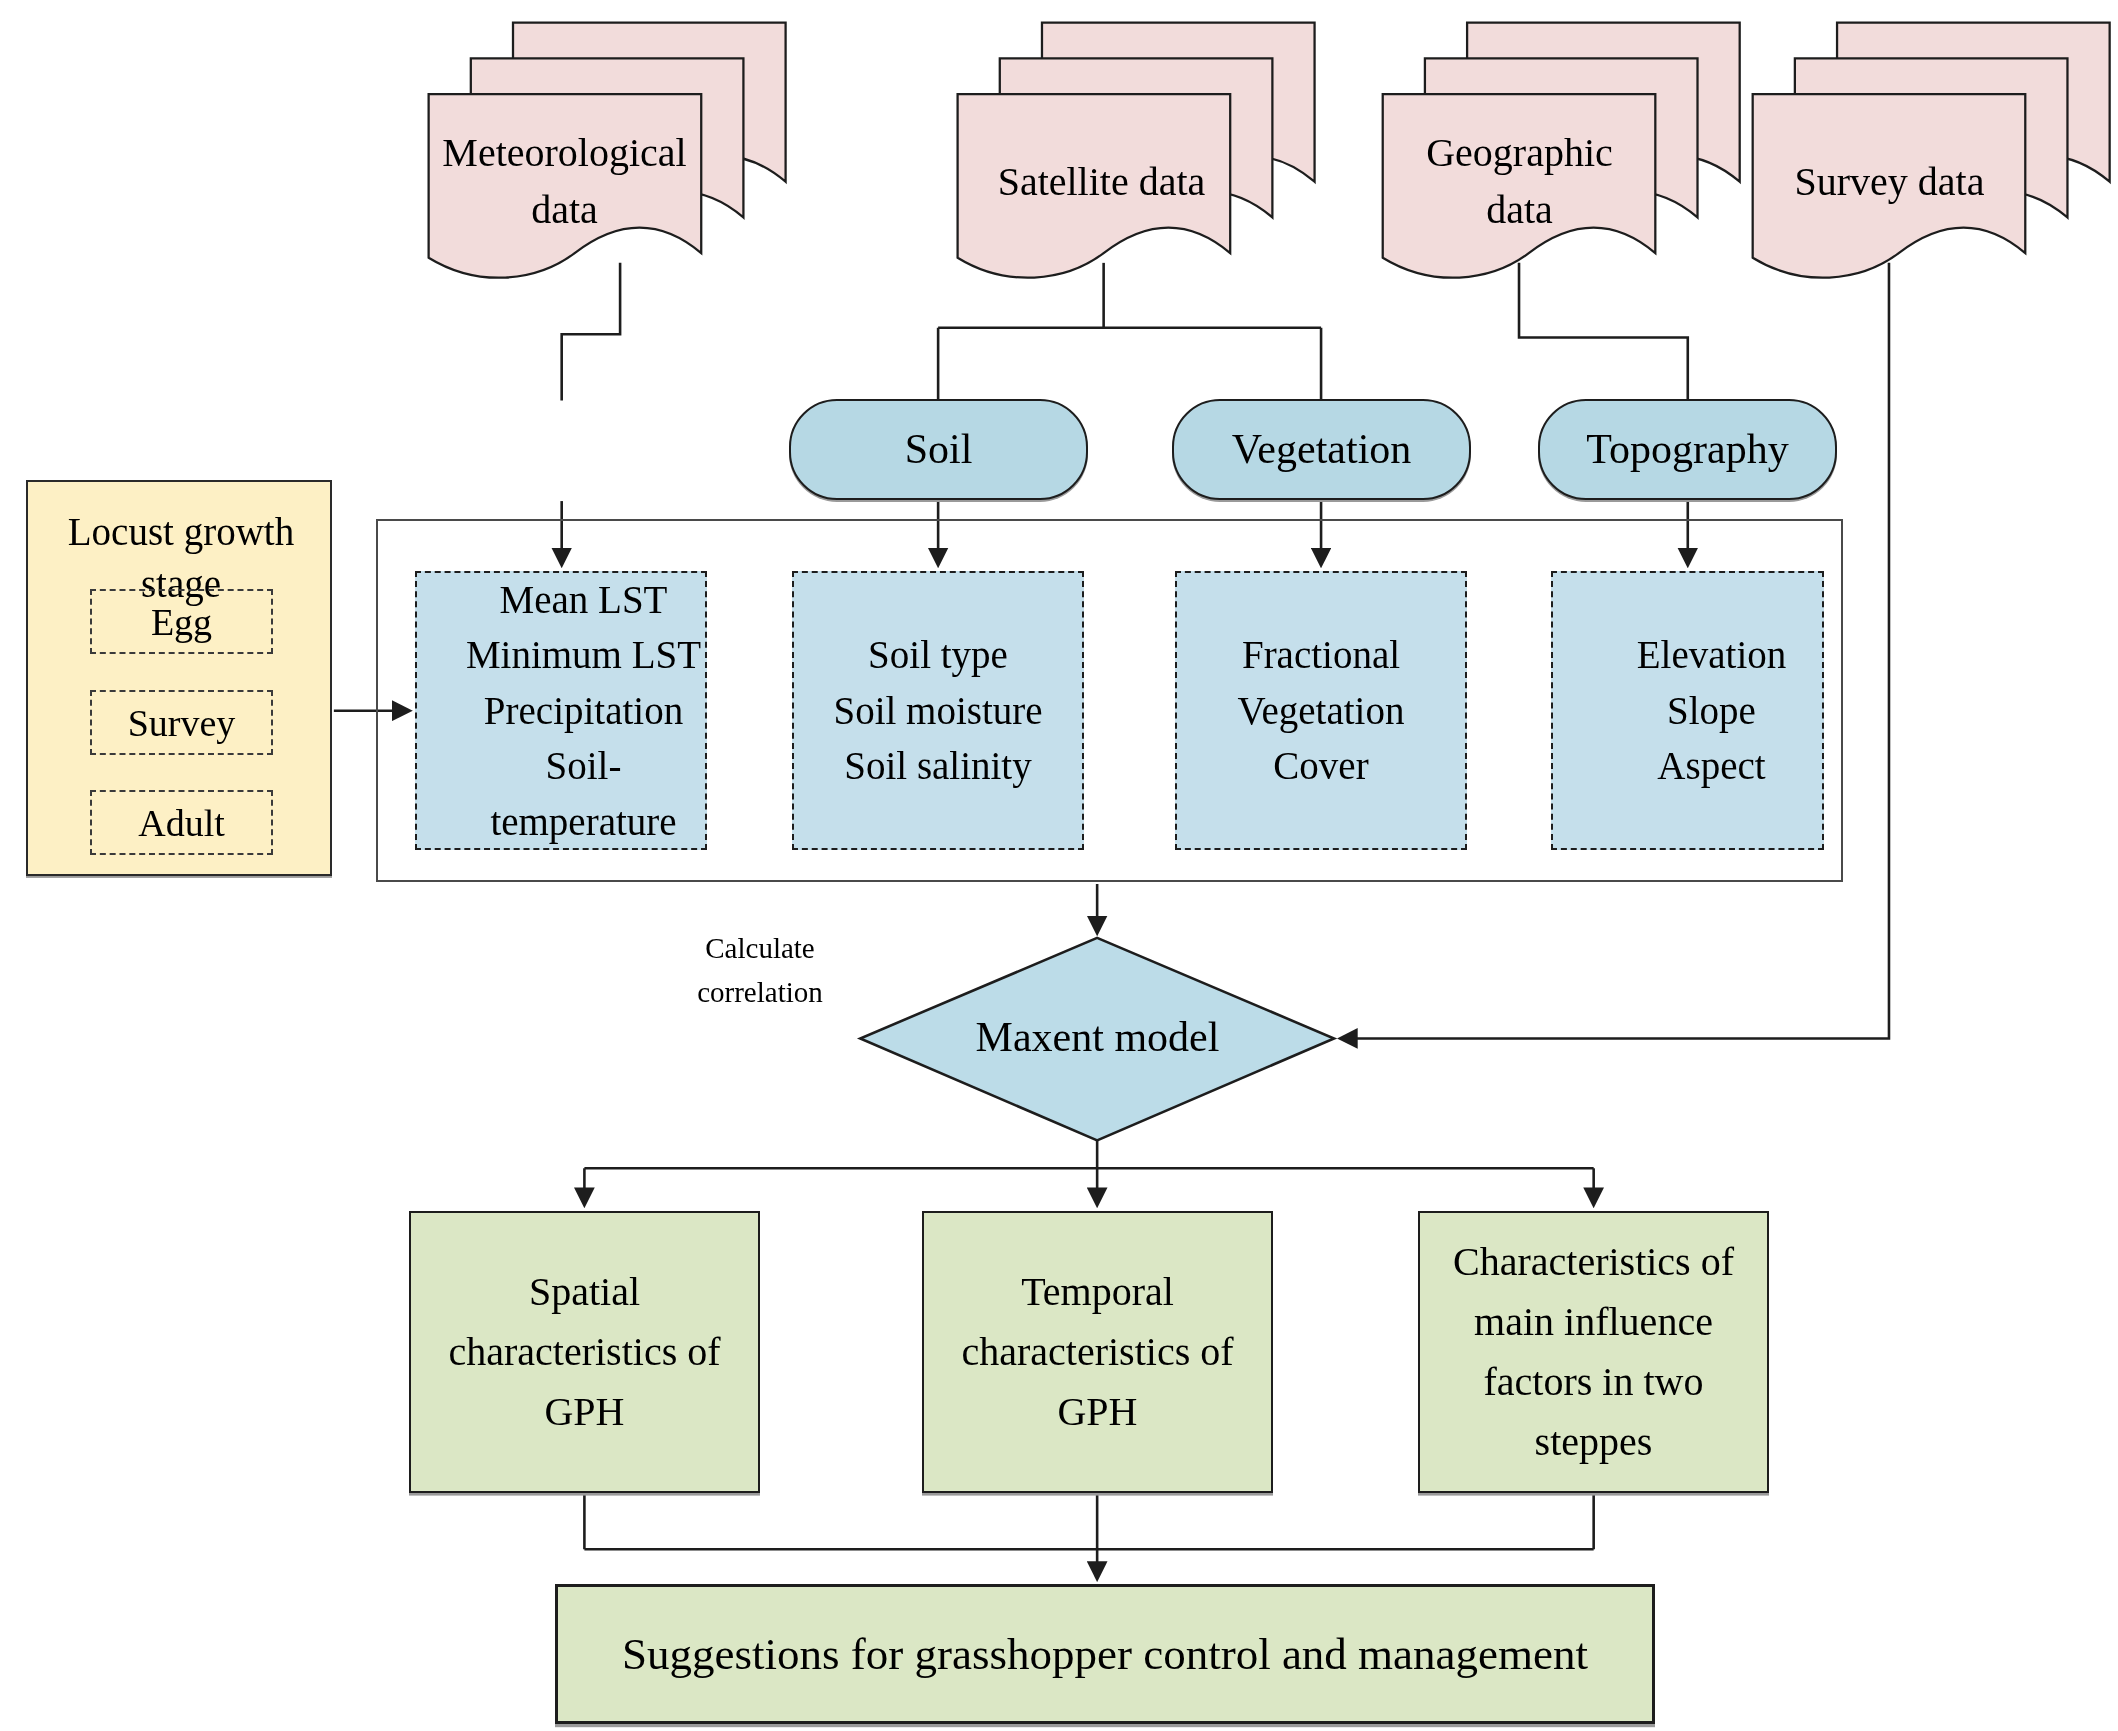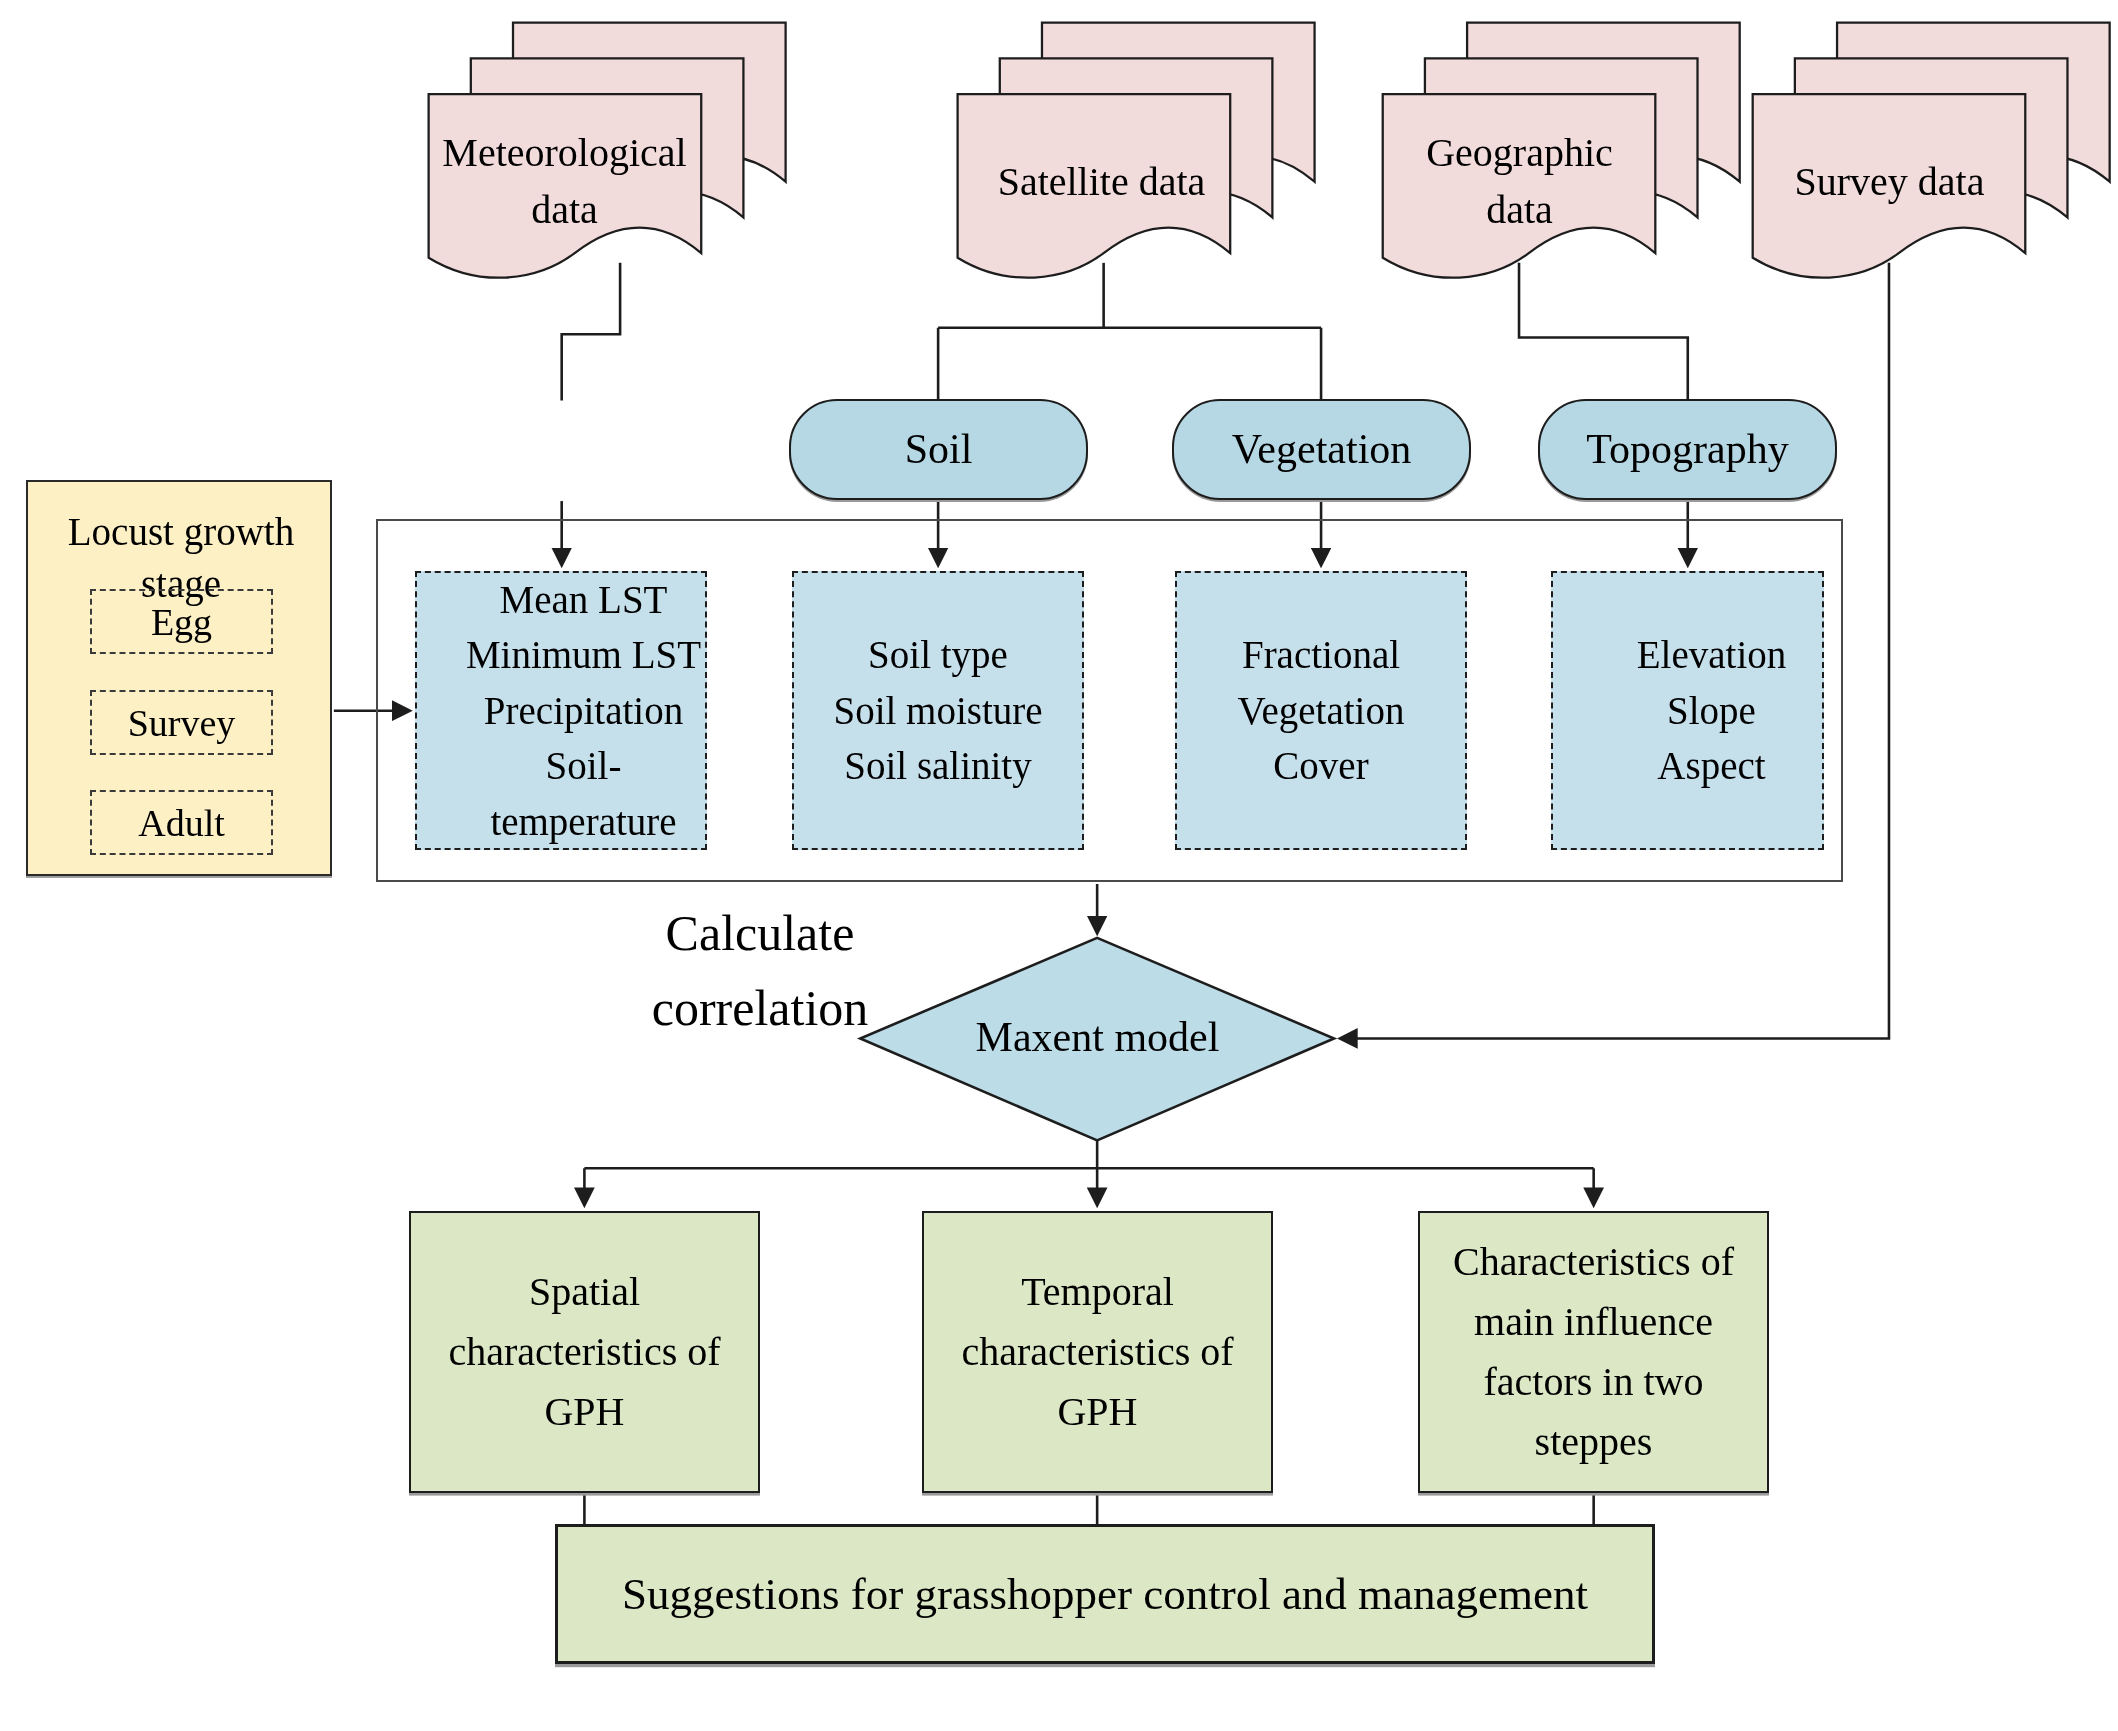--- a/index.html
+++ b/index.html
@@ -39,21 +39,21 @@
     display:flex;align-items:center;justify-content:center;text-align:center;
     white-space:pre-line;font-size:40px;line-height:1.5;box-shadow:0 2.6px 0 #9a9a9a;
   }
   .final{
     position:absolute;background:#dbe7c5;border:3.2px solid #1d1d1d;box-sizing:border-box;
     display:flex;align-items:center;justify-content:center;text-align:center;
     font-size:45px;box-shadow:0 3.2px 0 #9a9a9a;
   }
   .doc-label{font-size:40px;}
   .diamond-label{font-size:42px;}
-  .corr-label{font-size:50px;line-height:1.5;}
+  .corr-label{font-size:29px;line-height:1.5;}
   .growth-title{font-size:39px;line-height:1.35;}
 </style>
 </head>
 <body>
 
 <div class="canvas">
 
   <svg class="layer" width="2119" height="1731" viewBox="0 0 3264 2667">
     <defs>
       <marker id="arr" viewBox="0 0 10 10" refX="2" refY="5" markerWidth="8" markerHeight="8" orient="auto">
@@ -160,16 +160,16 @@
 characteristics of
 GPH</div>
   <div class="result" style="left:922px;top:1211px;width:351px;height:282px;">Temporal
 characteristics of
 GPH</div>
   <div class="result" style="left:1418px;top:1211px;width:351px;height:282px;">Characteristics of
 main influence
 factors in two
 steppes</div>
 
-  <div class="final" style="left:555px;top:1524px;width:1100px;height:140px;">Suggestions for grasshopper control and management</div>
+  <div class="final" style="left:555px;top:1584px;width:1100px;height:140px;">Suggestions for grasshopper control and management</div>
 
 </div>
 
 
 </body></html>

